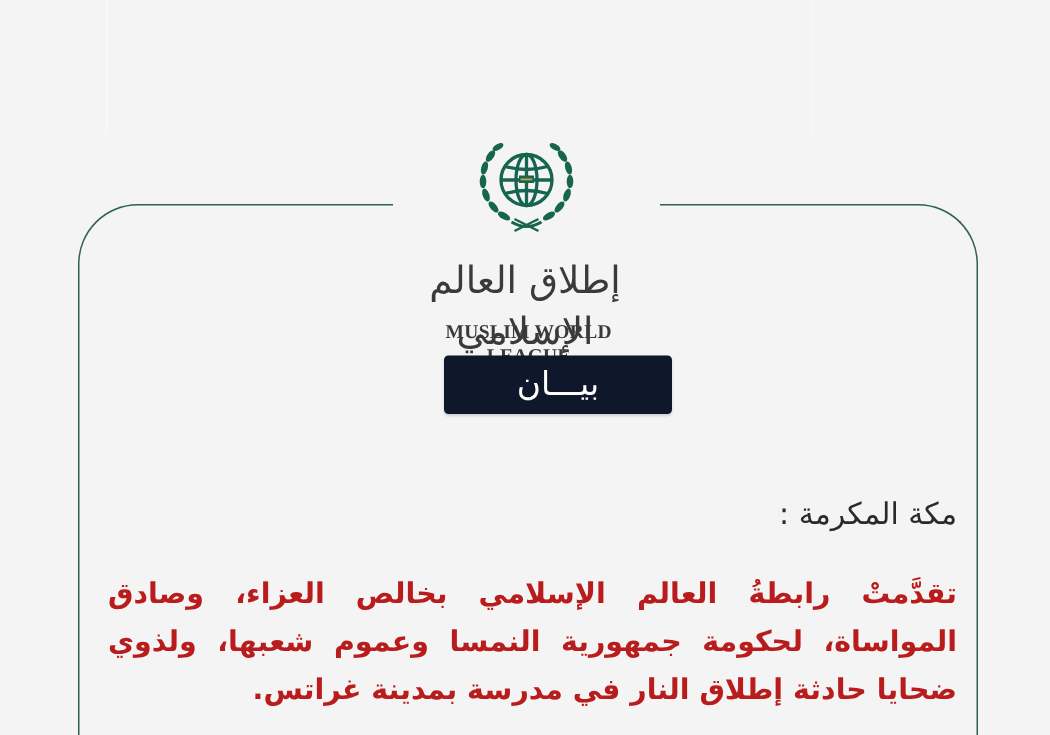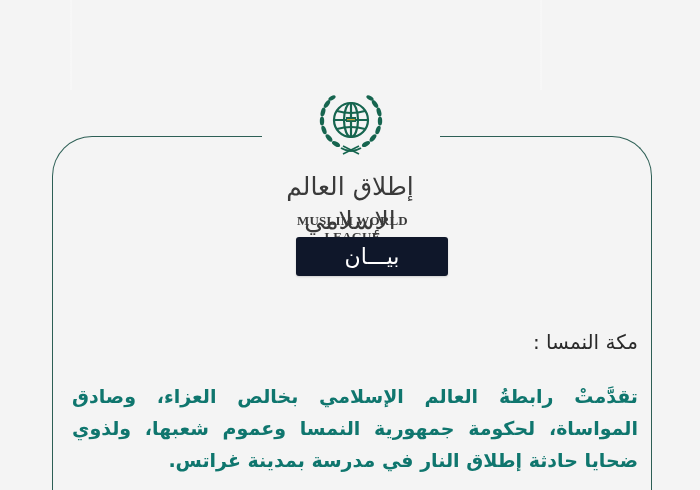--- a/index.html
+++ b/index.html
@@ -62,21 +62,21 @@
     position: absolute; right: 62px; top: 330px;
     direction: rtl;
     font-family: "DejaVu Sans", sans-serif;
     font-size: 20px; color: #2a2a2a;
   }
   .body-text {
     position: absolute; left: 72px; right: 62px; top: 380px;
     direction: rtl; text-align: justify; text-align-last: right;
     font-family: "DejaVu Sans", sans-serif;
     font-weight: bold;
-    font-size: 19px; line-height: 32px; color: #0f766e;
+    font-size: 19px; line-height: 32px; color: #b91c1c;
   }
 </style>
 </head>
 <body>
 
 <div class="bg-pattern"></div>
 
 <div class="frame"></div>
 <div class="frame-mask"></div>
 
@@ -113,15 +113,15 @@
   </svg>
 </div>
 
 <div class="logo-ar">إطلاق العالم الإسلامي</div>
 <div class="logo-en">MUSLIM WORLD LEAGUE</div>
 
 <div class="badge">
   <span>بيـــان</span>
 </div>
 
-<div class="location">مكة النمسا :</div>
+<div class="location">مكة المكرمة :</div>
 
 <div class="body-text">تقدَّمتْ رابطةُ العالم الإسلامي بخالص العزاء، وصادق المواساة، لحكومة جمهورية النمسا وعموم شعبها، ولذوي ضحايا حادثة إطلاق النار في مدرسة بمدينة غراتس.</div>
 
 </body></html>

